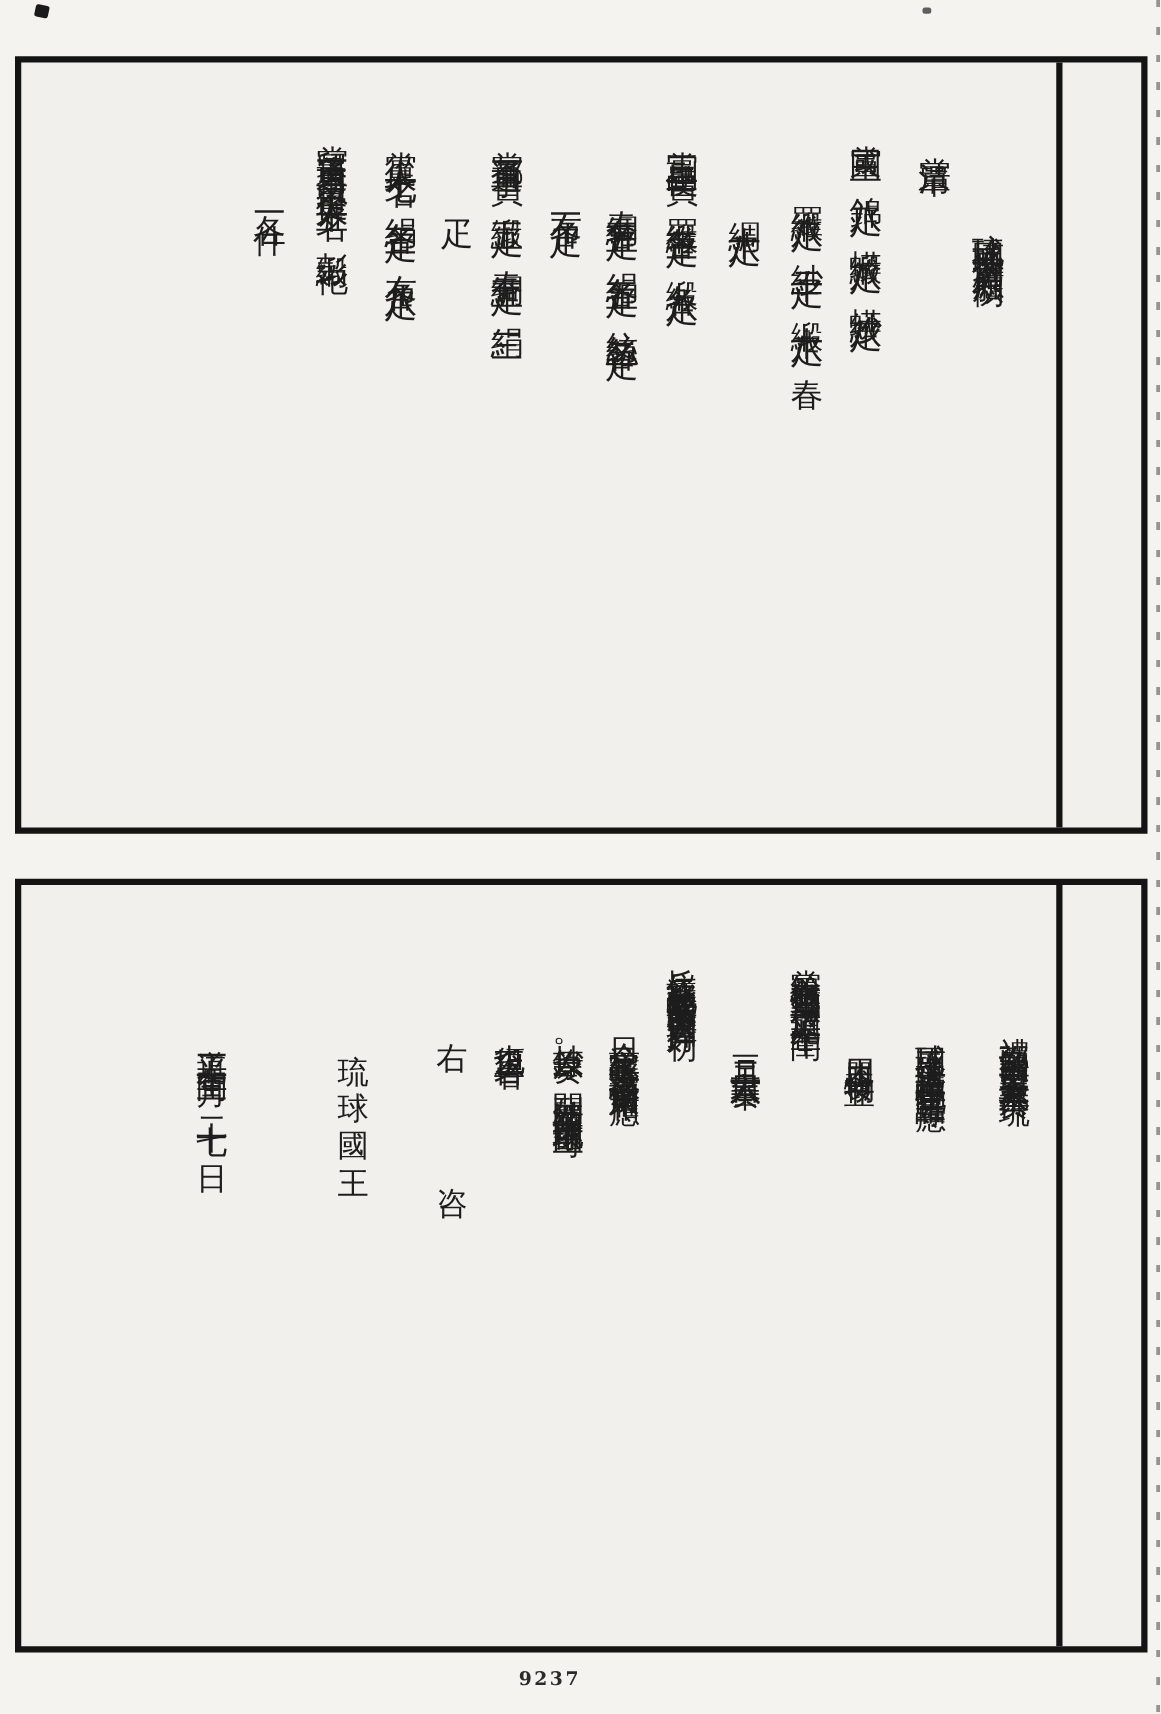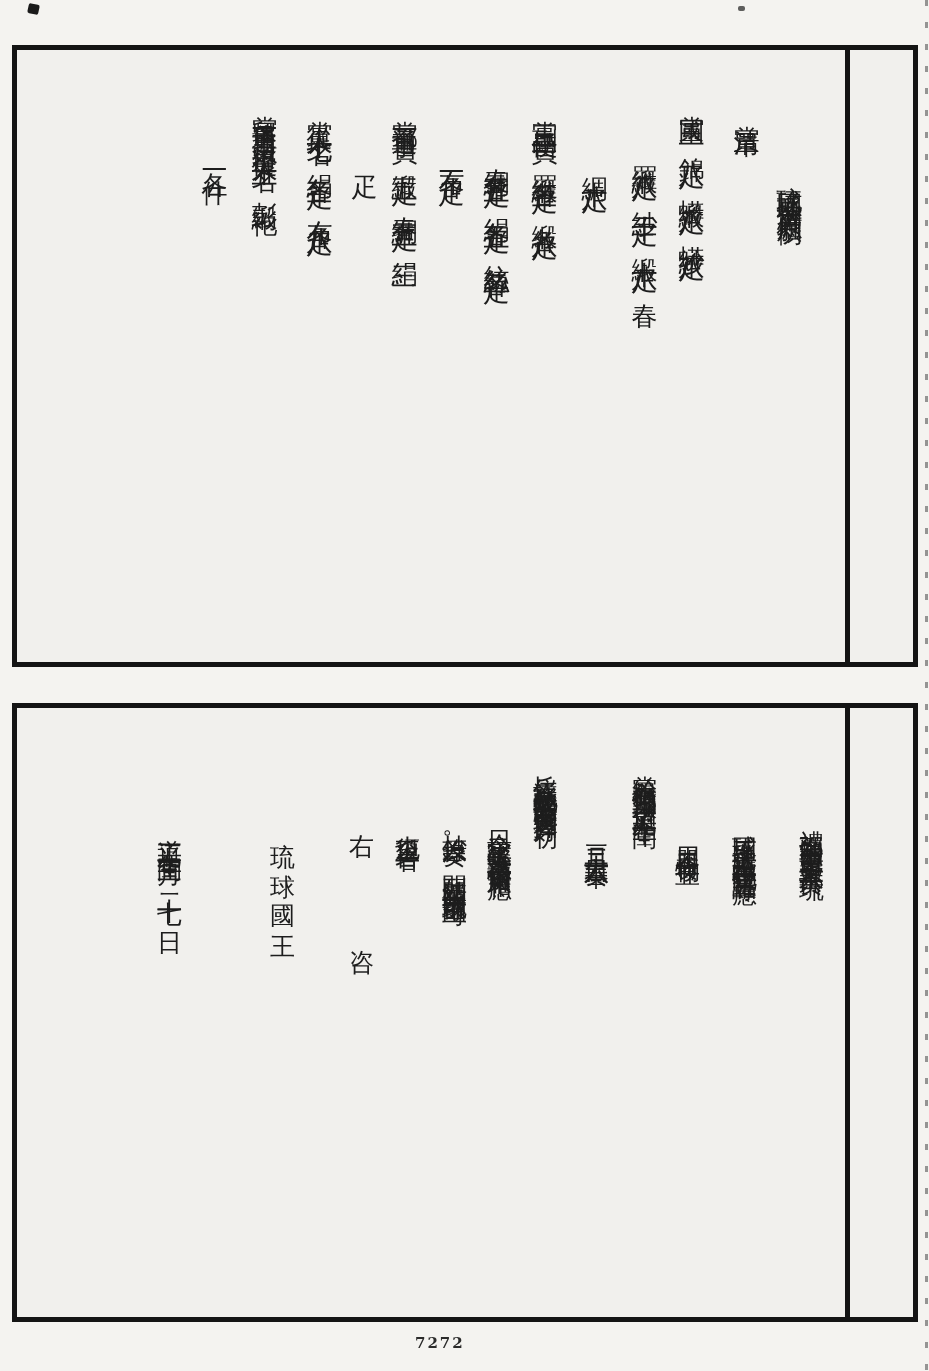--- a/index.html
+++ b/index.html
@@ -118,13 +118,13 @@
   <div class="col" style="left:378px; top:107px">也須至咨者</div>
   <div class="col" style="left:332px; top:107px">右　　　　咨</div>
   <div class="col" style="left:253px; top:115px">琉　球　國　王</div>
   <div class="col" style="left:140px; top:112px">道光二十一年閏三月　二十七　日</div>
 </div>
 
 <div class="edge-ticks"></div>
 <div class="speck-a"></div>
 <div class="speck-b"></div>
 
-<div class="page-number">7272</div>
+<div class="page-number">9237</div>
 
 </body></html>

